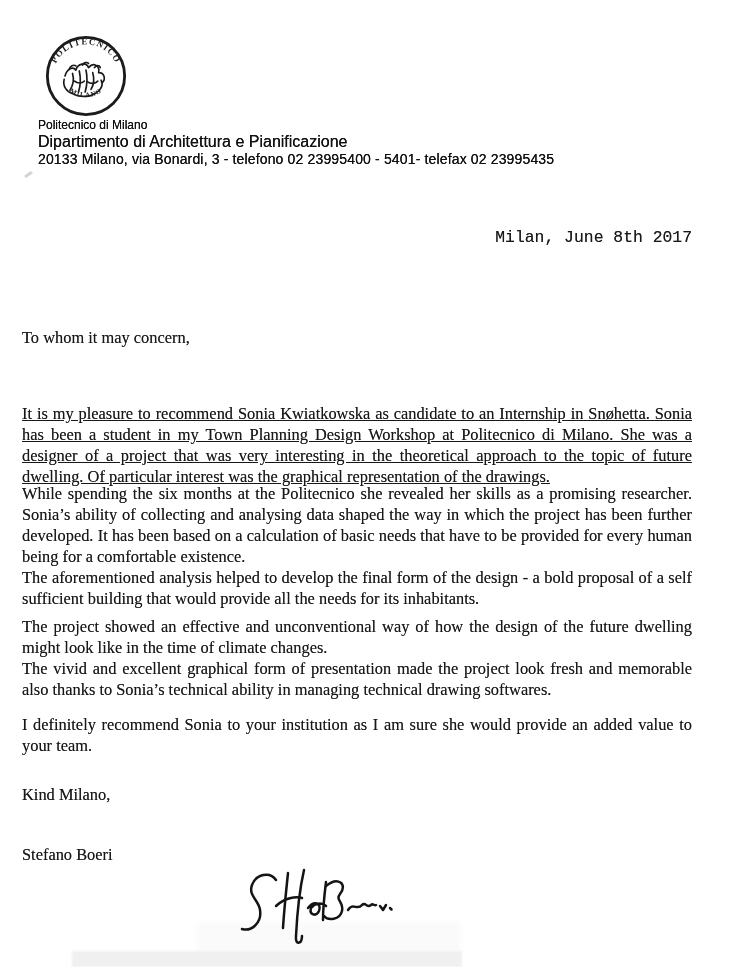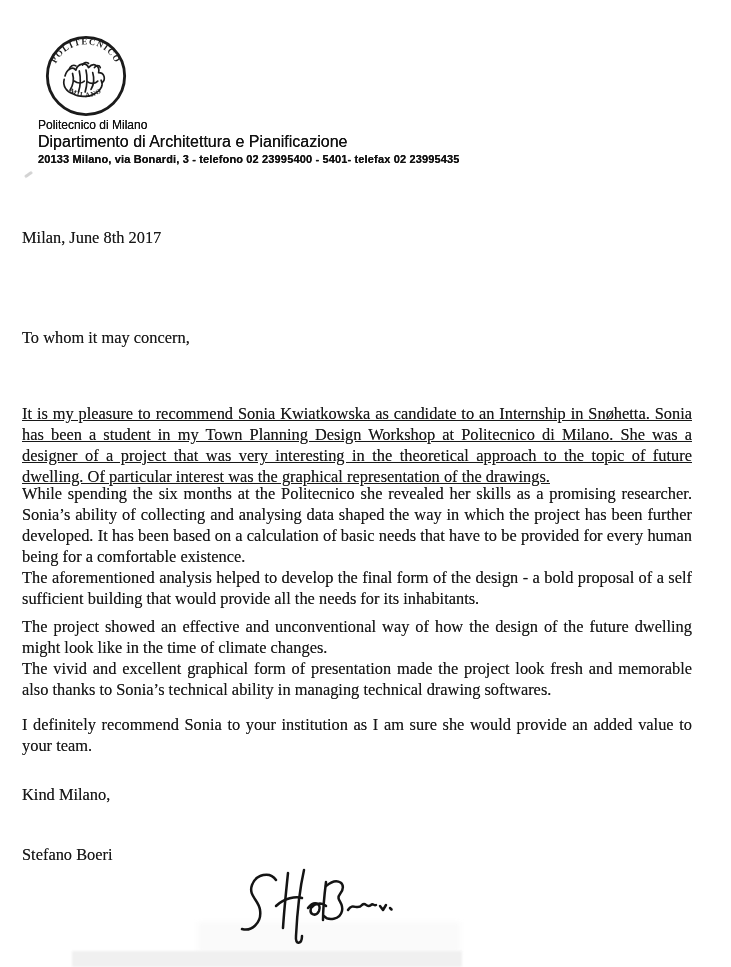--- a/index.html
+++ b/index.html
@@ -16,31 +16,31 @@
   .seal{position:absolute;left:44px;top:34px;width:84px;height:84px;}
   .lh-line{
     position:absolute;left:38px;
     font-family:"Liberation Sans", sans-serif;
     color:#121212;
     text-shadow:0 0 .55px #121212;
     white-space:nowrap;
   }
   .lh-institution{top:117px;font-size:12px;line-height:16px;}
   .lh-department{top:134px;font-size:16px;line-height:16px;}
-  .lh-address{top:153px;font-size:11px;line-height:12px;letter-spacing:.15px;font-weight:bold;}
+  .lh-address{top:153px;font-size:14px;line-height:12px;letter-spacing:.15px;}
 
   
   .block{
     position:absolute;left:22px;width:670px;
     font-size:16.4px;line-height:20.9px;
     color:#181818;
     text-shadow:0 0 .35px rgba(0,0,0,.55);
   }
   .block p{margin:0;text-align:justify;}
-  .date-line{top:228px;}
+  .date-line{top:228px;text-align:right;font-family:Liberation Mono, monospace;}
   .salutation{top:328px;}
   .para-1{top:404px;text-decoration:underline;}
   .para-2{top:484px;}
   .para-3{top:617px;}
   .para-4{top:715px;}
   .closing{top:785px;}
   .signatory{top:845px;}
 
   
   .signature{position:absolute;left:130px;top:858px;width:400px;height:105px;}

